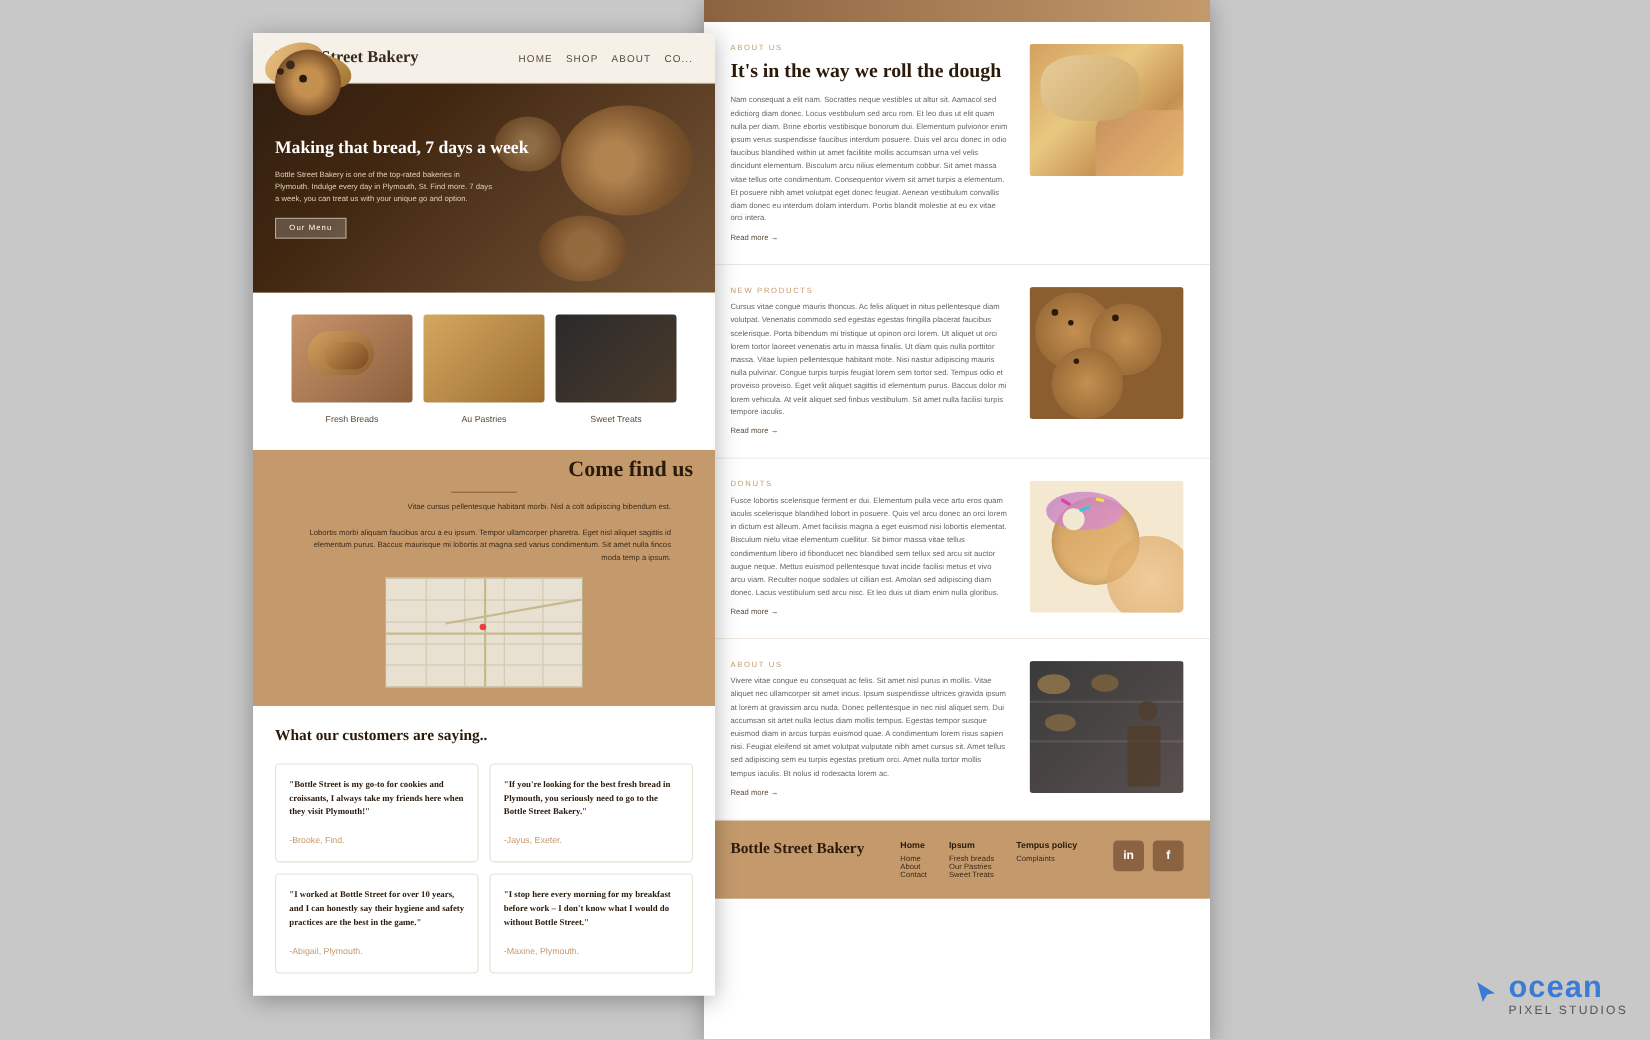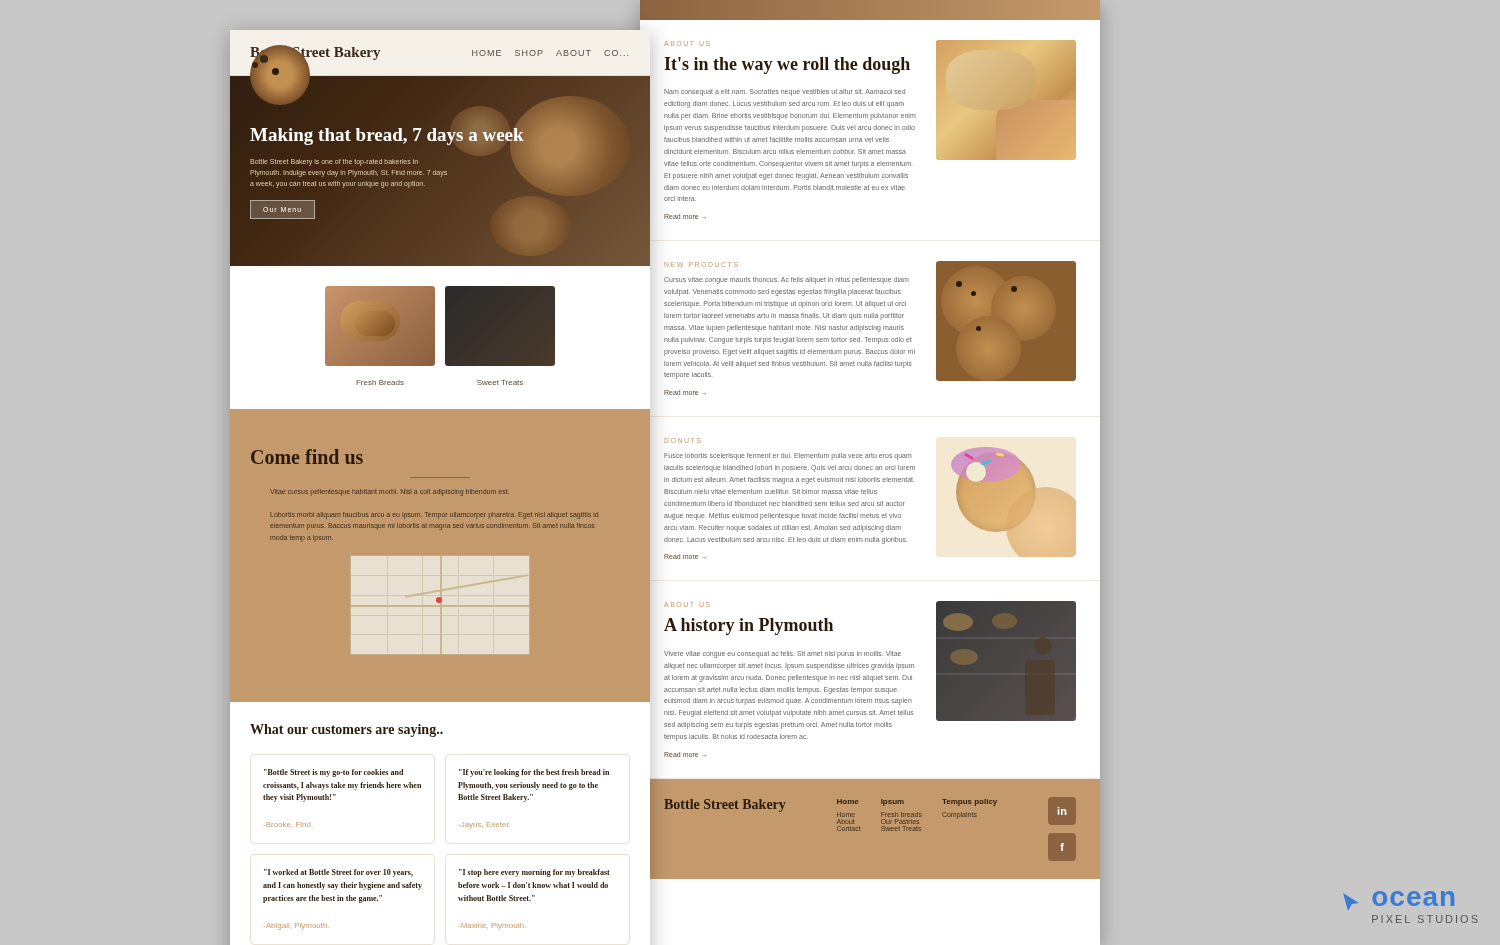--- a/index.html
+++ b/index.html
@@ -110,21 +110,21 @@
       position: absolute;
       inset: 0;
       background: rgba(40,20,5,0.5);
     }
     .hero-content {
       position: relative;
       z-index: 2;
       color: #fff;
     }
     .hero-title {
-      font-size: 19px;
+      font-size: 16px;
       font-weight: bold;
       line-height: 1.3;
       margin-bottom: 8px;
     }
     .hero-subtitle {
       font-size: 7px;
       line-height: 1.6;
       color: #e0d0b0;
       max-width: 200px;
       font-family: Arial, sans-serif;
@@ -179,22 +179,22 @@
       background: linear-gradient(135deg, #2a2a2a, #4a3a2a);
     }
     .menu-item-label {
       font-size: 8px;
       color: #5a4a3a;
       font-family: Arial, sans-serif;
     }
 
     .come-find-us-section {
       background: #c49a6c;
-      padding: 37px 20px;
-      text-align: left;
+      padding: 7px 20px;
+      text-align: right;
     }
     .come-find-us-title {
       font-size: 20px;
       color: #2a1a0a;
       margin-bottom: 8px;
       font-weight: bold;
     }
     .come-find-us-divider {
       width: 60px;
       height: 1px;
@@ -419,20 +419,27 @@
     <div class="menu-items">
 
       <div class="menu-item">
         <div class="menu-item-img menu-item-img-bread">
           <div style="position:absolute;top:15px;left:15px;width:60px;height:40px;background:linear-gradient(135deg,#d4a060,#8b5e30);border-radius:30px;"></div>
           <div style="position:absolute;top:25px;left:30px;width:40px;height:25px;background:linear-gradient(135deg,#c49050,#7a4a20);border-radius:20px;"></div>
         </div>
         <span class="menu-item-label">Fresh Breads</span>
       </div>
 
+      <div class="menu-item">
+        <div class="menu-item-img menu-item-img-croissant">
+          <div style="position:absolute;top:10px;left:10px;width:55px;height:35px;background:linear-gradient(135deg,#e8c080,#c49050);border-radius:50%;transform:rotate(-20deg);"></div>
+          <div style="position:absolute;top:20px;left:40px;width:50px;height:30px;background:linear-gradient(135deg,#d4a860,#9b6e30);border-radius:50%;transform:rotate(15deg);"></div>
+        </div>
+        <span class="menu-item-label">Au Pastries</span>
+      </div>
 
       <div class="menu-item">
         <div class="menu-item-img menu-item-img-cookie">
           <div style="position:absolute;top:15px;left:20px;width:60px;height:60px;background:radial-gradient(circle, #c49050 30%, #6a4020 80%);border-radius:50%;"></div>
           <div style="position:absolute;top:25px;left:30px;width:8px;height:8px;background:#3a2a1a;border-radius:50%;"></div>
           <div style="position:absolute;top:38px;left:42px;width:7px;height:7px;background:#2a1a0a;border-radius:50%;"></div>
           <div style="position:absolute;top:32px;left:22px;width:6px;height:6px;background:#3a2010;border-radius:50%;"></div>
         </div>
         <span class="menu-item-label">Sweet Treats</span>
       </div>
@@ -545,21 +552,20 @@
         <div style="position:absolute;top:16px;left:60px;width:8px;height:3px;background:#f0e040;border-radius:2px;transform:rotate(10deg);"></div>
 
         <div style="position:absolute;bottom:-10px;right:-10px;width:80px;height:80px;background:radial-gradient(circle,#f0c080,#d4a060);border-radius:50%;opacity:0.7;"></div>
       </div>
     </div>
   </div>
 
   <div class="article-section">
     <div class="article-content">
       <div class="article-category">ABOUT US</div>
-      <h2 class="article-title">A history in Plymouth</h2>
       <p class="article-body">Vivere vitae congue eu consequat ac felis. Sit amet nisl purus in mollis. Vitae aliquet nec ullamcorper sit amet incus. Ipsum suspendisse ultrices gravida ipsum at lorem at gravissim arcu nuda. Donec pellentesque in nec nisl aliquet sem. Dui accumsan sit artet nulla lectus diam mollis tempus. Egestas tempor susque euismod diam in arcus turpas euismod quae. A condimentum lorem risus sapien nisi. Feugiat eleifend sit amet volutpat vulputate nibh amet cursus sit. Amet tellus sed adipiscing sem eu turpis egestas pretium orci. Amet nulla tortor mollis tempus iaculis. Bt nolus id rodesacta lorem ac.</p>
       <div class="article-read-more">Read more →</div>
     </div>
     <div class="article-img">
       <div class="history-visual">
 
         <div class="history-shelf" style="top:30%;left:0;right:0;height:2px;"></div>
         <div class="history-shelf" style="top:60%;left:0;right:0;height:2px;"></div>
 
         <div style="position:absolute;top:10%;left:5%;width:30px;height:18px;background:rgba(180,140,80,0.6);border-radius:50%;"></div>
@@ -585,21 +591,21 @@
         <div style="font-size:8px;font-weight:bold;color:#2a1a0a;margin-bottom:5px;font-family:Arial,sans-serif;">Ipsum</div>
         <span style="font-size:7px;color:#3a2a1a;display:block;font-family:Arial,sans-serif;">Fresh breads</span>
         <span style="font-size:7px;color:#3a2a1a;display:block;font-family:Arial,sans-serif;">Our Pastries</span>
         <span style="font-size:7px;color:#3a2a1a;display:block;font-family:Arial,sans-serif;">Sweet Treats</span>
       </div>
       <div>
         <div style="font-size:8px;font-weight:bold;color:#2a1a0a;margin-bottom:5px;font-family:Arial,sans-serif;">Tempus policy</div>
         <span style="font-size:7px;color:#3a2a1a;display:block;font-family:Arial,sans-serif;">Complaints</span>
       </div>
     </div>
-    <div style="display:flex;flex-direction:column;gap:8px;align-items:flex-end;">
+    <div style="display:flex;flex-direction:row;gap:8px;align-items:flex-end;">
       <div style="width:28px;height:28px;background:#8b6340;display:flex;align-items:center;justify-content:center;color:#fff;font-size:11px;font-family:Arial,sans-serif;font-weight:bold;border-radius:4px;">in</div>
       <div style="width:28px;height:28px;background:#8b6340;display:flex;align-items:center;justify-content:center;color:#fff;font-size:11px;font-family:Arial,sans-serif;font-weight:bold;border-radius:4px;">f</div>
     </div>
   </div>
 </div>
 
 <div class="watermark">
   <div class="watermark-logo">
     <svg class="cursor-icon" viewBox="0 0 24 24" xmlns="http://www.w3.org/2000/svg">
       <path d="M4 2l16 10-7 1-4 7z" fill="#3a7bd5"></path>

